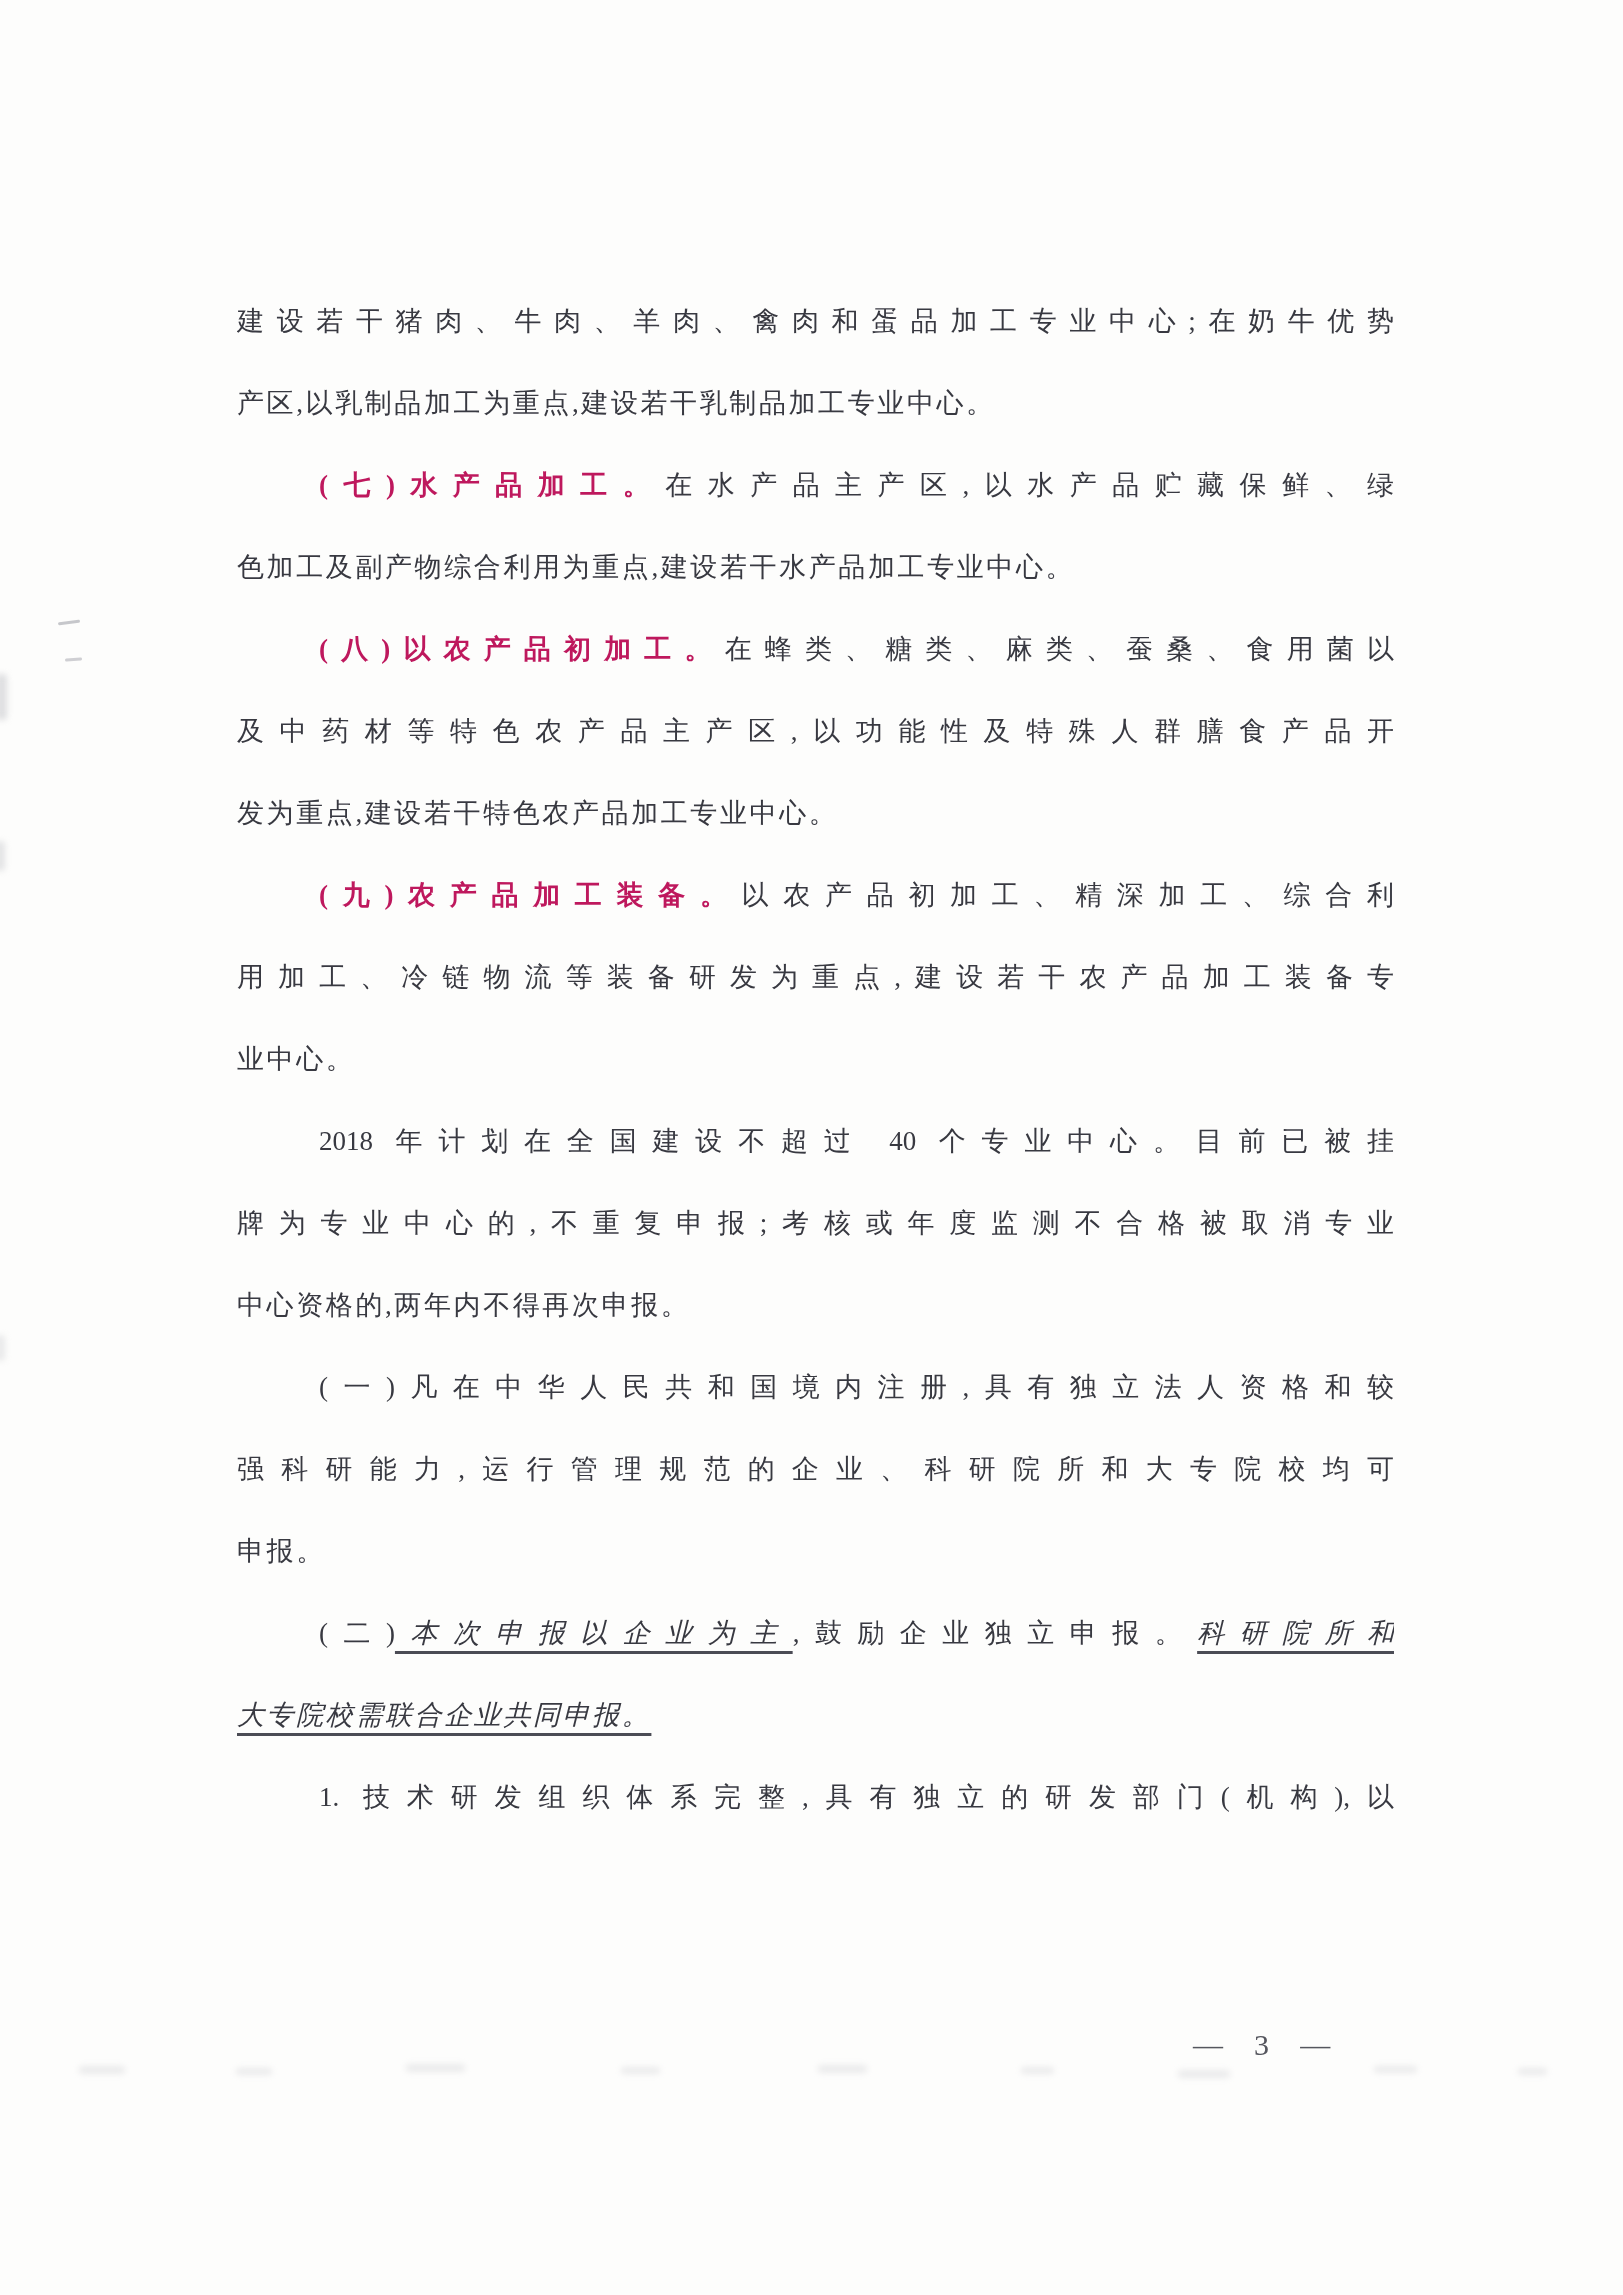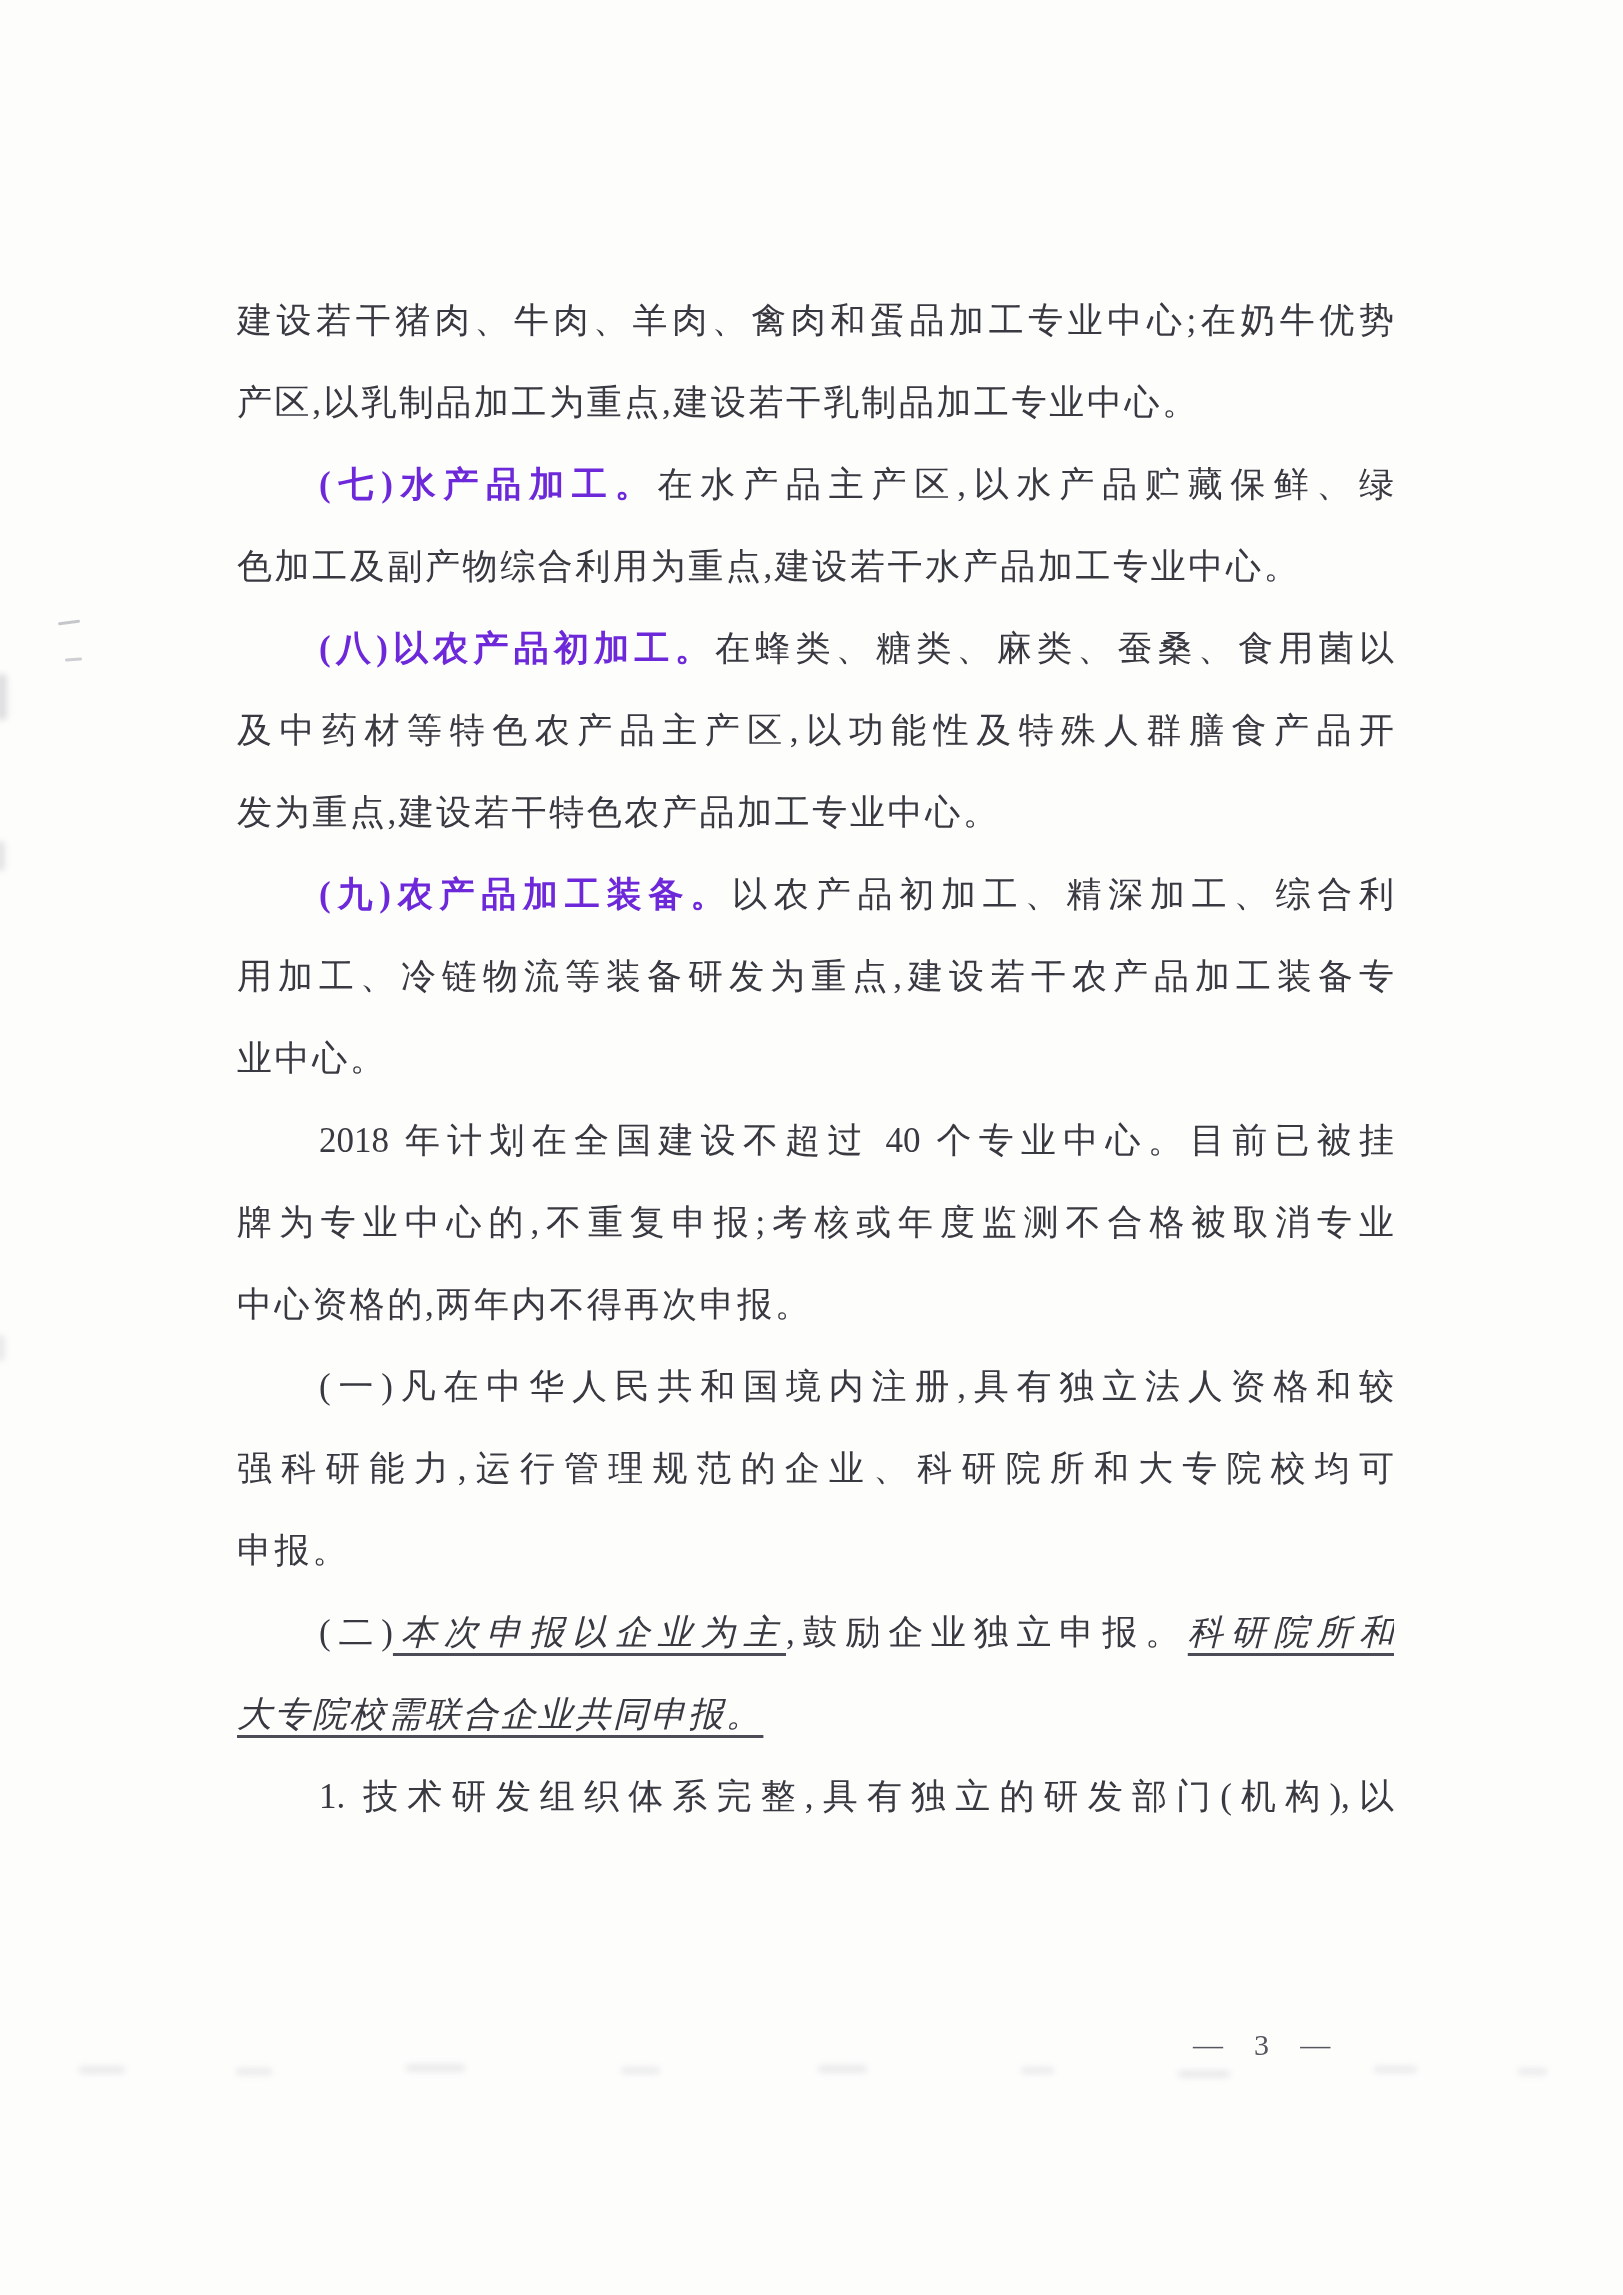--- a/index.html
+++ b/index.html
@@ -15,31 +15,31 @@
     background:#fdfdfc;
   }
   .textblock{
     position:absolute;
     left:237px;top:280px;
     width:1157px;
   }
   .line{
     height:82px;
     line-height:82px;
-    font-size:35px;
+    font-size:27px;
     color:#383941;
     text-align:justify;
     text-justify:inter-character;
     overflow:hidden;
     white-space:normal;
   }
   .line.full{ text-align-last:justify; }
   .line.short{ text-align-last:left; letter-spacing:2.6px; }
   .line.indent{ padding-left:82px; }
-  .bold{ font-weight:700; color:#6d28d9; }
+  .bold{ font-weight:700; color:#be185d; }
   .uline{
     text-decoration:underline;
     text-decoration-thickness:2.6px;
     text-decoration-color:#4b4c55;
     text-underline-offset:9.2px;
     text-decoration-skip-ink:none;
     font-style:italic;
   }
   .footer{
     position:absolute;

